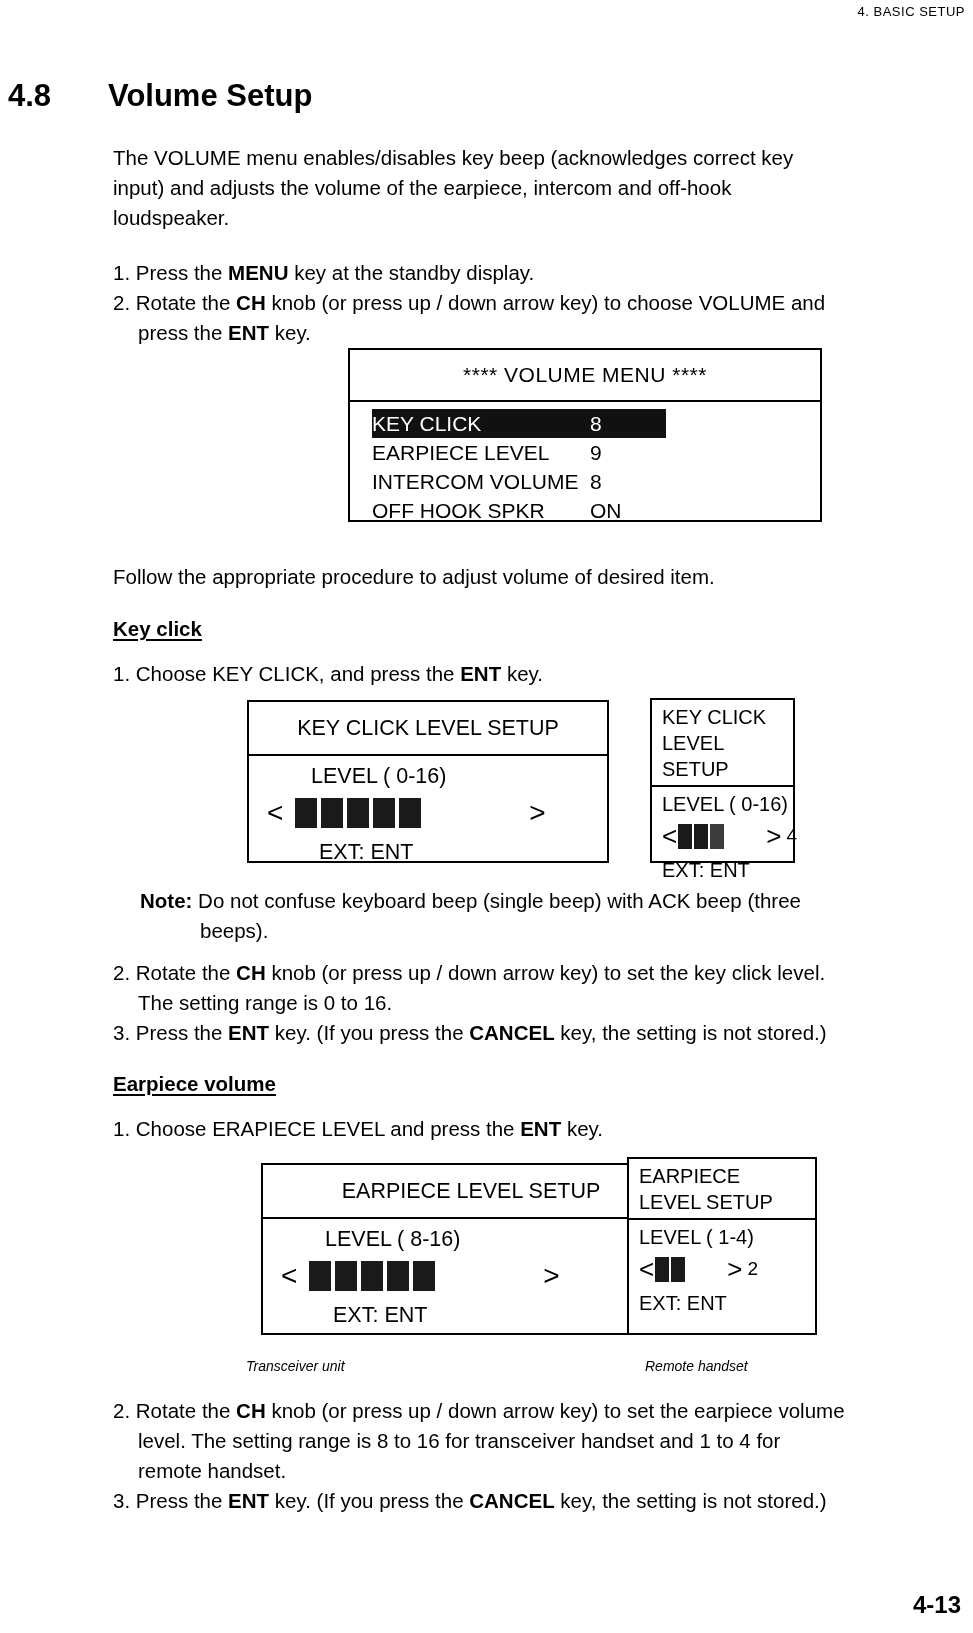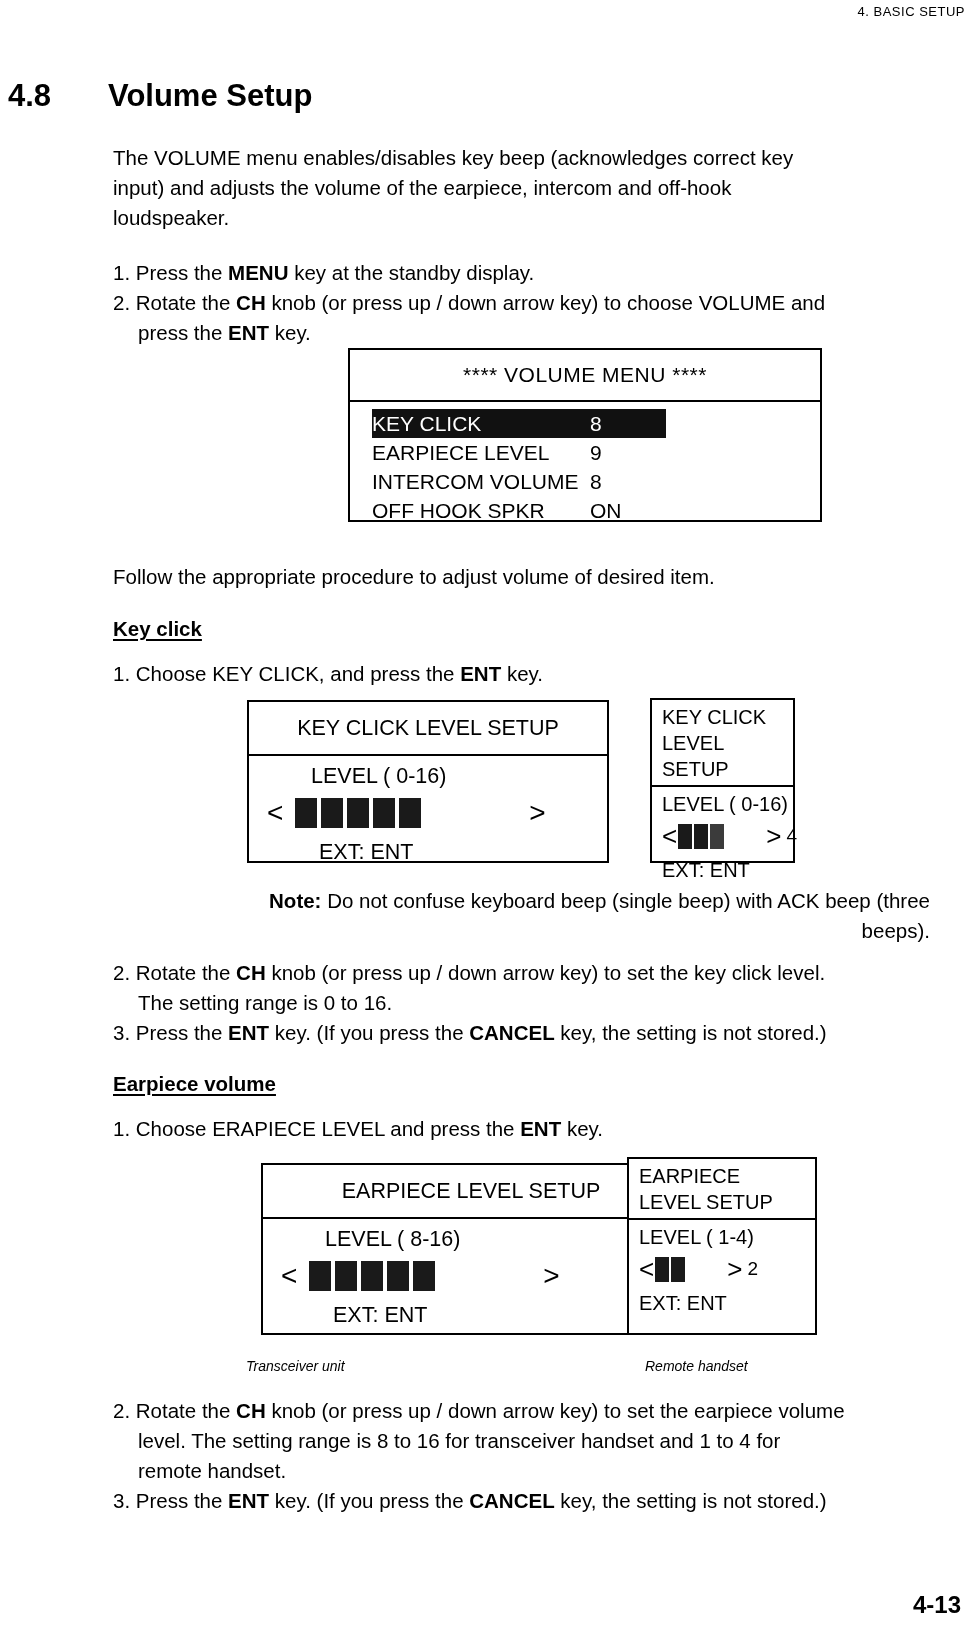--- a/index.html
+++ b/index.html
@@ -90,21 +90,20 @@
   .ll-earpiece { top: 1117px; }
 
   
   .note {
     position: absolute;
     left: 140px;
     top: 886px;
     width: 790px;
     font-size: 20.5px;
     line-height: 30px;
-    text-align: right;
   }
   .note-ind { padding-left: 60px; }
 
   
   .lcd {
     position: absolute;
     border: 2.5px solid #000;
     background: #fff;
     box-sizing: border-box;
   }

